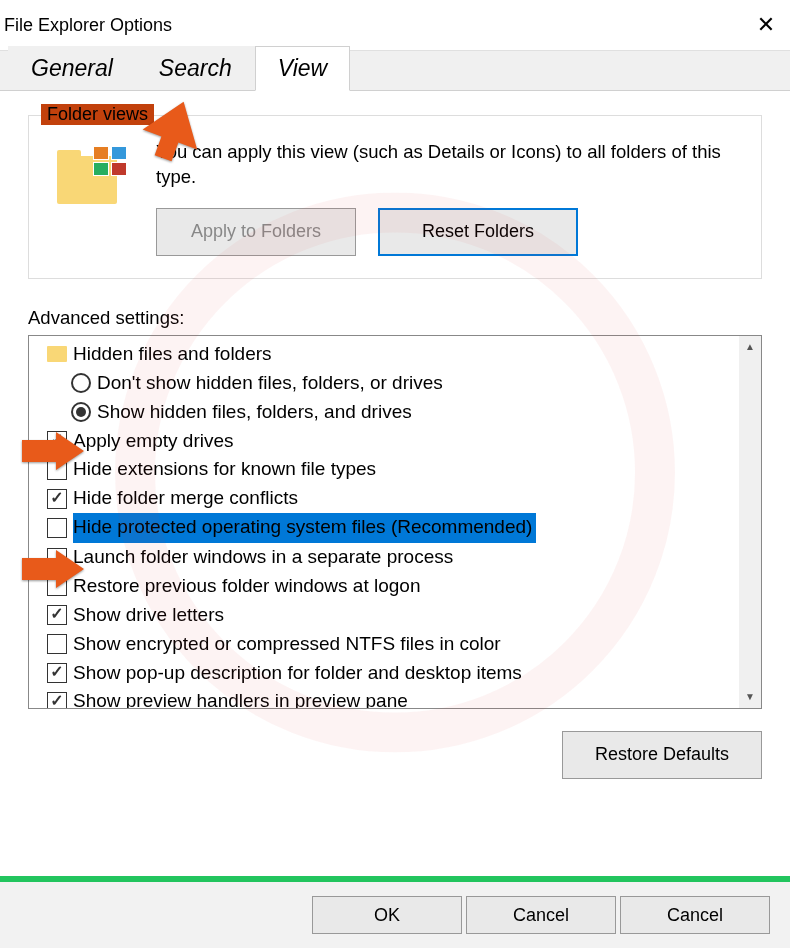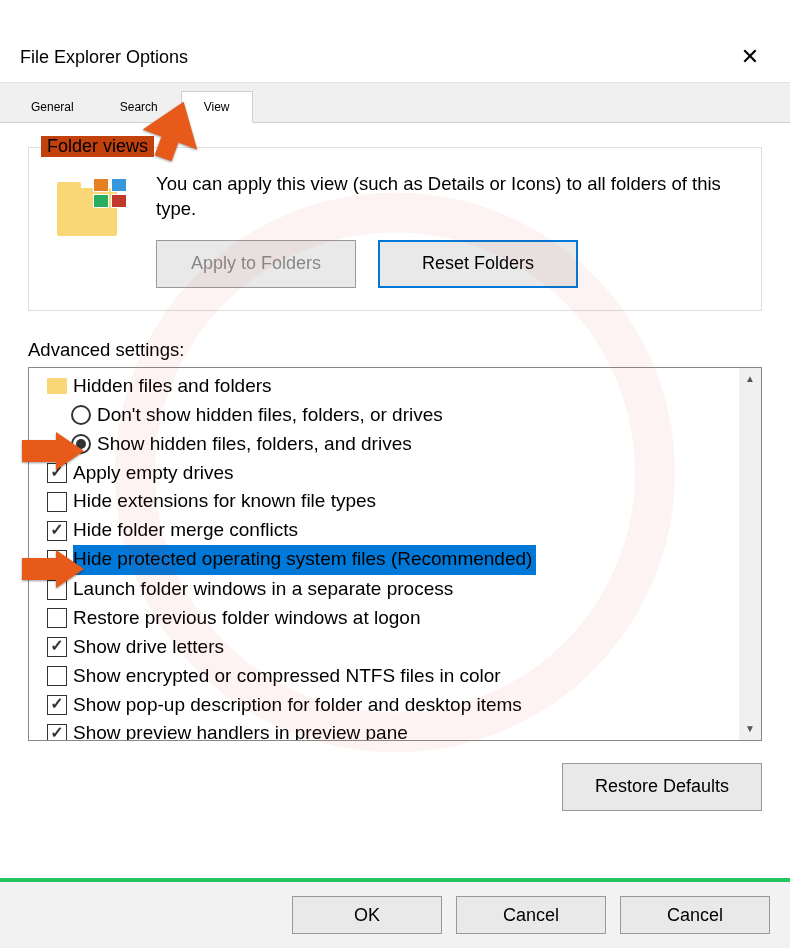--- a/index.html
+++ b/index.html
@@ -11,47 +11,47 @@
     width: 790px;
     height: 948px;
     position: relative;
     overflow: hidden;
   }
   .titlebar {
     height: 50px;
     display: flex;
     align-items: center;
     justify-content: space-between;
-    padding: 0 20px;
+    padding: 0 4px;
     background: #fff;
-    margin-top: 32px;
   }
   .titlebar .title { font-size: 18px; }
   .close-x {
     font-size: 22px;
     cursor: pointer;
     width: 40px;
     text-align: center;
   }
   .tabs-row {
     display: flex;
     background: #f0f0f0;
     border-top: 1px solid #e0e0e0;
     align-items: flex-end;
     height: 40px;
     padding-left: 8px;
   }
   .tab {
     padding: 8px 22px;
-    font-size: 12px;
+    font-size: 23px;
     background: #f0f0f0;
     border: 1px solid transparent;
     border-bottom: none;
     cursor: pointer;
     position: relative;
+    font-style: italic;
   }
   .tab.active {
     background: #fff;
     border: 1px solid #d0d0d0;
     border-bottom: 1px solid #fff;
     margin-bottom: -1px;
     z-index: 2;
   }
   .tab-panel {
     background: #fff;
@@ -184,23 +184,23 @@
   }
   .chk.checked::after{ content:'✓'; font-weight:bold; line-height:1; transform:translateY(-1px);}
   .row-label { }
   .row-label.highlight { background:#0078d7; color:#000000; padding:0 4px 1px 0; }
   .restore-row {
     display:flex; justify-content:flex-end;
     margin: 22px 0 26px 0;
   }
   .restore-row .win-btn { min-width: 200px; }
   .dialog-btns {
-    border-top:4px solid #22c55e;
+    border-top:6px solid #22c55e;
     background:#f2f2f2;
-    display:flex; justify-content:flex-end; gap:14px;
+    display:flex; justify-content:flex-end; gap:4px;
     padding: 14px 20px;
     position:absolute;
     left:0; right:0; bottom:0;
   }
   .dialog-btns .win-btn { min-width: 150px; height:38px; }
   
   .arrow {
     position:absolute;
     filter: drop-shadow(0 1px 1px rgba(0,0,0,.4));
     z-index:50;

